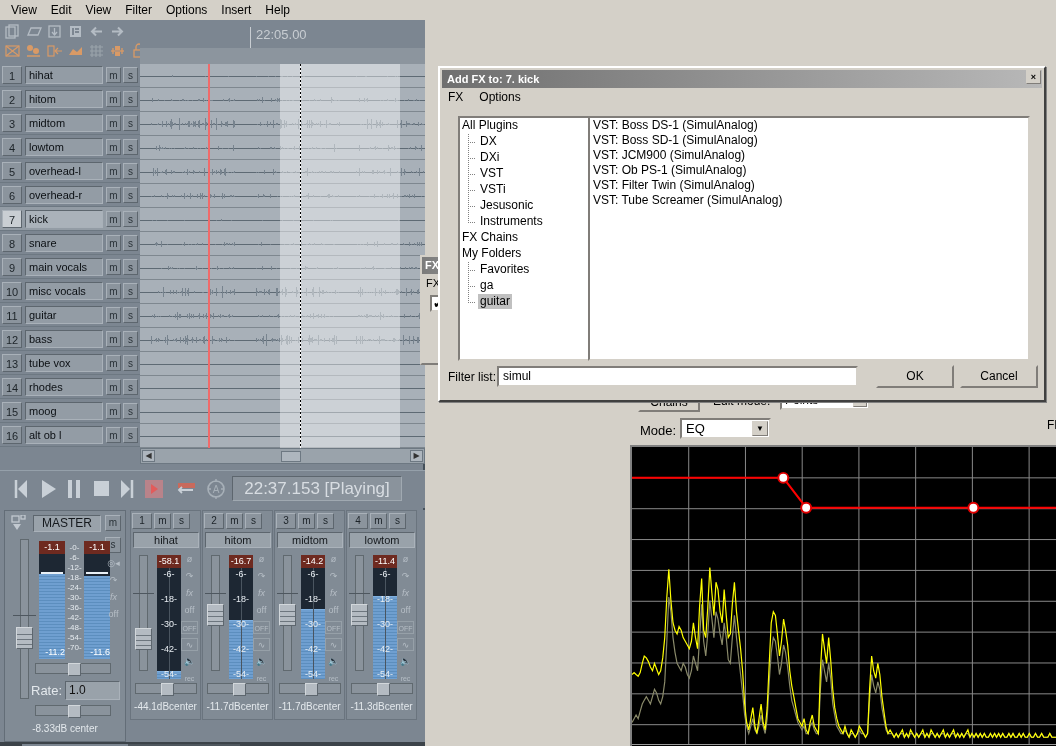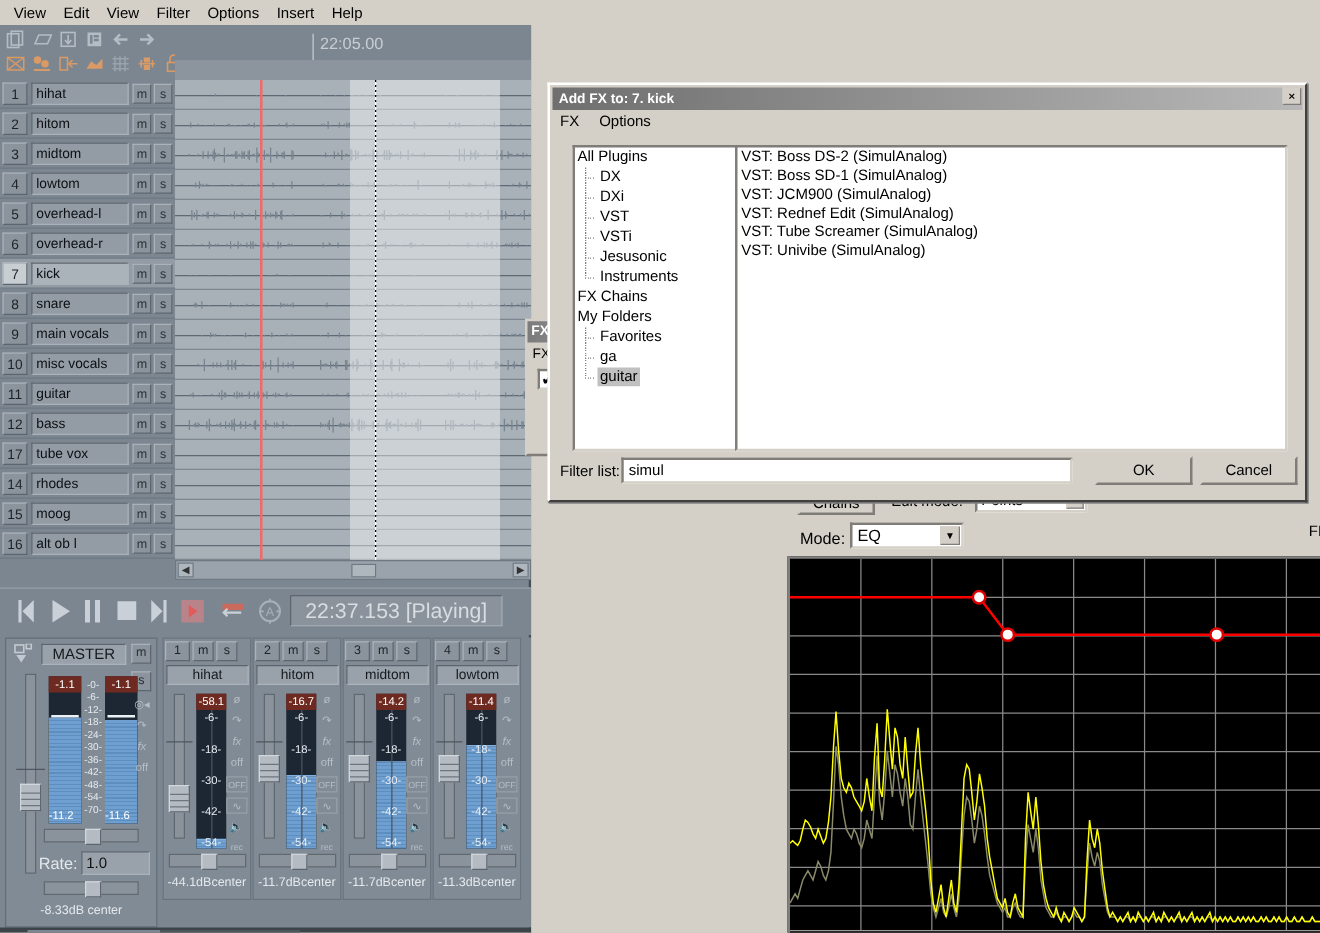--- a/index.html
+++ b/index.html
@@ -186,21 +186,21 @@
   }
   .peaklbl {
     position: absolute; background: #6e2a20; color: #fff;
     font-size: 9px; text-align: center; line-height: 12px;
   }
   .scalecol {
     position: absolute; color: #e6ebef; font-size: 8px;
     text-align: center; line-height: 9px;
   }
   .bottomlvl {
-    position: absolute; color: #fff; font-size: 9px; text-align: left;
+    position: absolute; color: #fff; font-size: 9px; text-align: right;
   }
   .panslider {
     position: absolute; height: 11px; background: #8a939c;
     border: 1px solid #60696f;
   }
   .panthumb {
     position: absolute; top: -1px; width: 13px; height: 13px;
     background: #b4bbc2; border: 1px solid; border-color: #d2d7db #5d666e #5d666e #d2d7db;
   }
   .rateBox {
@@ -576,21 +576,21 @@
             </div>
             <div class="trackrow">
               <div class="tnum">12</div>
               <div class="tname">bass</div>
               <div class="tms">
                 <div class="tbtn">m</div>
                 <div class="tbtn">s</div>
               </div>
             </div>
             <div class="trackrow">
-              <div class="tnum">17</div>
+              <div class="tnum">13</div>
               <div class="tname">tube vox</div>
               <div class="tms">
                 <div class="tbtn">m</div>
                 <div class="tbtn">s</div>
               </div>
             </div>
             <div class="trackrow">
               <div class="tnum">14</div>
               <div class="tname">rhodes</div>
               <div class="tms">
@@ -1959,26 +1959,26 @@
           <div class="tnode child lastnode"><span class="lbl">Instruments</span></div>
           <div class="tnode"><span class="lbl">FX Chains</span></div>
           <div class="tnode"><span class="lbl">My Folders</span></div>
           <div class="tnode child"><span class="lbl">Favorites</span></div>
           <div class="tnode child"><span class="lbl">ga</span></div>
           <div class="tnode child selnode lastnode"><span class="lbl">guitar</span></div>
         </div>
     </div>
     <div class="plist">
       <div id="plugin-items">
-          <div class="pitem">VST: Boss DS-2 (SimulAnalog)</div>
+          <div class="pitem">VST: Boss DS-1 (SimulAnalog)</div>
           <div class="pitem">VST: Boss SD-1 (SimulAnalog)</div>
           <div class="pitem">VST: JCM900 (SimulAnalog)</div>
-          <div class="pitem">VST: Rednef Edit (SimulAnalog)</div>
+          <div class="pitem">VST: Ob PS-1 (SimulAnalog)</div>
+          <div class="pitem">VST: Filter Twin (SimulAnalog)</div>
           <div class="pitem">VST: Tube Screamer (SimulAnalog)</div>
-          <div class="pitem">VST: Univibe (SimulAnalog)</div>
         </div>
     </div>
     <div class="filtlbl">Filter list:</div>
     <div class="filtinp">simul</div>
     <div class="dlgbtn" id="okbtn">OK</div>
     <div class="dlgbtn" id="cancelbtn">Cancel</div>
   </div>
 
 </div>
 

